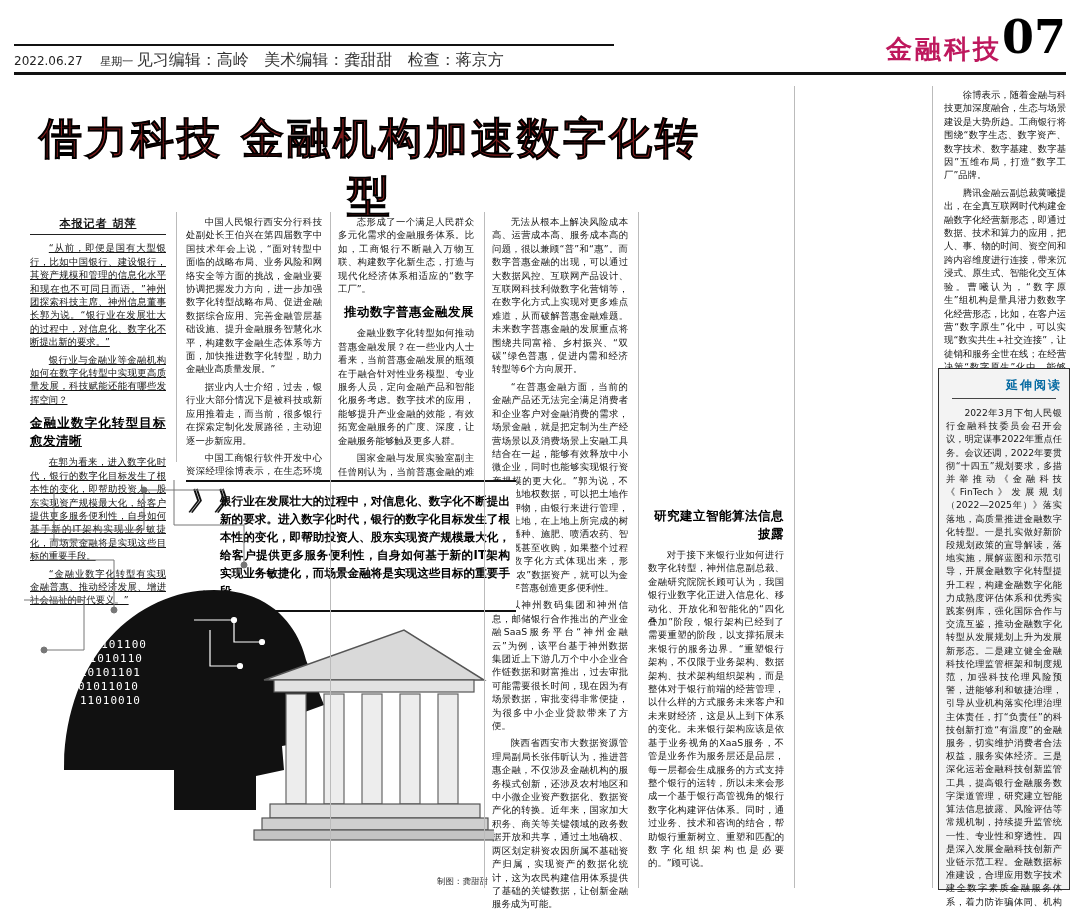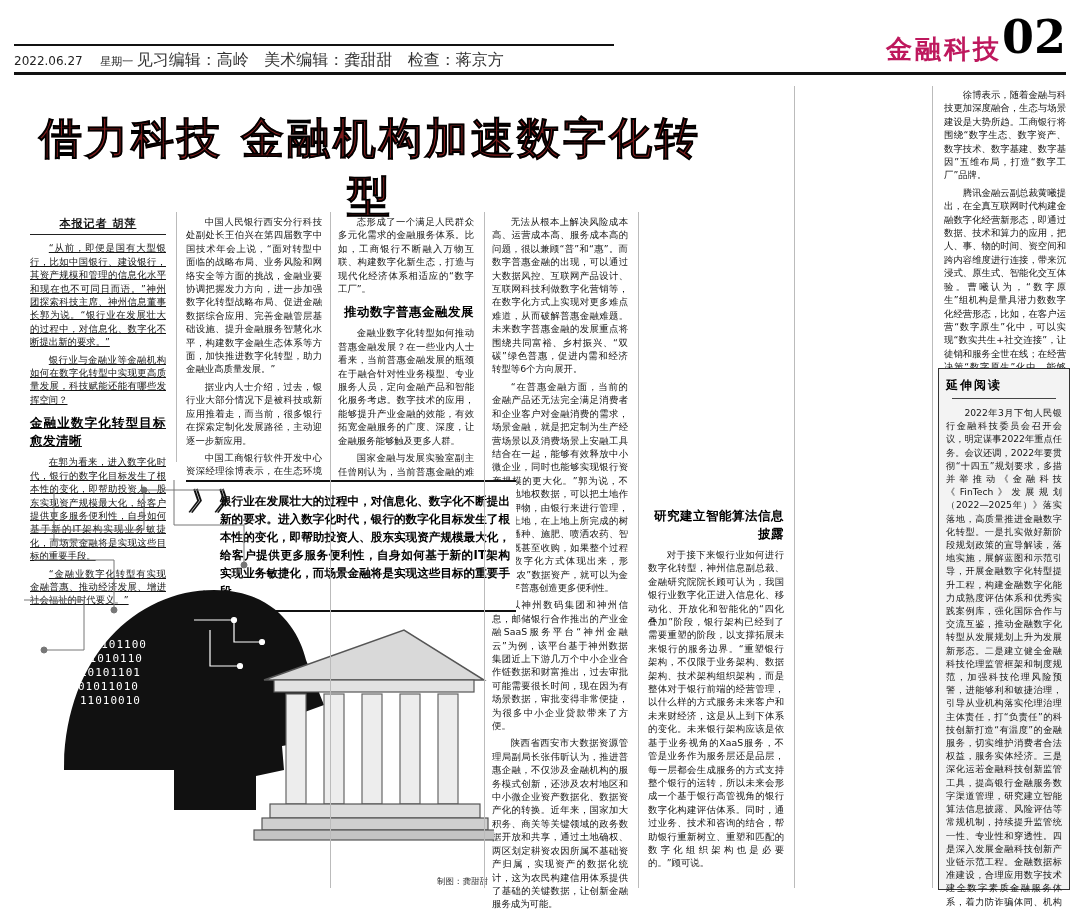--- a/index.html
+++ b/index.html
@@ -101,22 +101,22 @@
     font-family:"DejaVu Serif","Liberation Serif",serif;
     transform:skewX(-12deg);
   }
   
   .sidebar{
     position:absolute;left:938px;top:368px;width:132px;height:522px;
     border:1px solid #333;background:#f3f3f3;
     box-sizing:border-box;padding:8px 7px;
   }
   .sidebar .sb-title{
-    text-align:left;font-weight:bold;font-size:12px;letter-spacing:2px;
-    color:#000000;margin-bottom:2px;
+    text-align:right;font-weight:bold;font-size:12px;letter-spacing:2px;
+    color:#0369a1;margin-bottom:2px;
   }
   .sidebar .sb-rule{height:1px;background:#444;margin:4px 6px 7px 6px;}
   .sidebar .sb-body{
     font-size:9.2px;line-height:13.2px;text-align:justify;color:#151515;
   }
   .sidebar .sb-body p{margin:0 0 4px 0;text-indent:2em;}
   
   .illus{
     position:absolute;left:24px;top:470px;width:470px;height:420px;
   }
@@ -137,21 +137,21 @@
     <div class="mast-meta">
       <span class="date">2022.06.27</span>
       <span class="weekday">星期一</span>
       <span class="credits">
         <span>见习编辑：高岭</span>
         <span>美术编辑：龚甜甜</span>
         <span>检查：蒋京方</span>
       </span>
     </div>
     <div class="section-name">金融科技</div>
-    <div class="page-num">02</div>
+    <div class="page-num">07</div>
   </div>
   <div class="top-rule"></div>
 
   <div class="headline">借力科技  金融机构加速数字化转型</div>
 
   <div class="col" id="col1">
 
     <div class="byline">本报记者 胡萍</div>
     <p>“从前，即便是国有大型银行，比如中国银行、建设银行，其资产规模和管理的信息化水平和现在也不可同日而语。”神州团探索科技主席、神州信息董事长郭为说。“银行业在发展壮大的过程中，对信息化、数字化不断提出新的要求。”</p>
     <p>银行业与金融业等金融机构如何在数字化转型中实现更高质量发展，科技赋能还能有哪些发挥空间？</p>

